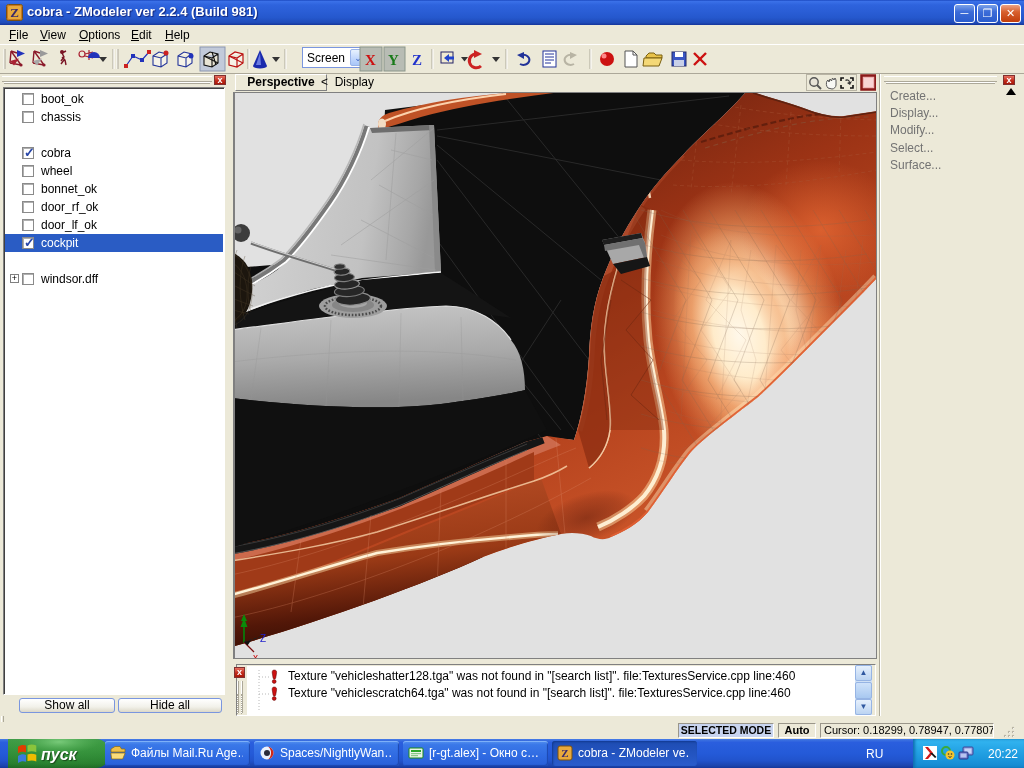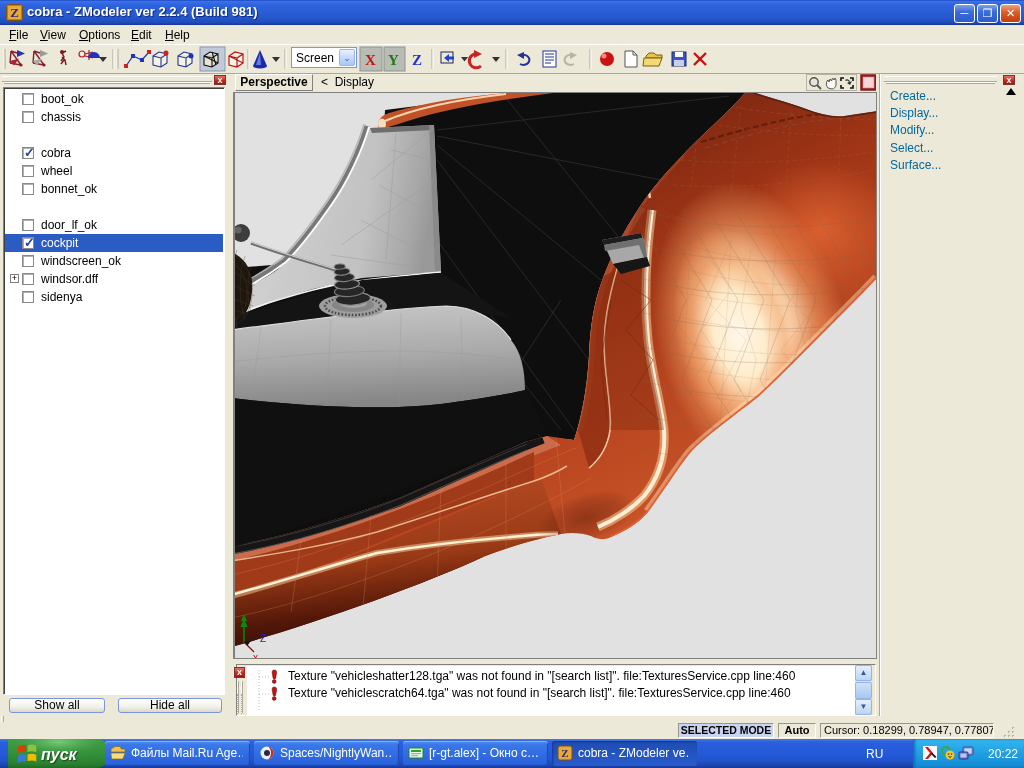--- a/index.html
+++ b/index.html
@@ -36,30 +36,30 @@
 .sel { background:#2a5cc4; color:#fff; }
 .chk { position:absolute; left:1px; top:-3px; color:#2947a8; font-size:13px; font-weight:bold; }
 .expander { position:absolute; left:5px; top:4px; width:9px; height:9px; border:1px solid #808080; background:#fff; font-size:9px; line-height:7px; text-align:center; color:#000; }
 .xpbtn { position:absolute; height:15px; background:linear-gradient(180deg,#ffffff 0%,#f2f1ea 60%,#dcd8c8 100%); border:1px solid #7a96df; border-radius:3px; font-size:12px; color:#000; text-align:center; line-height:13px; }
 
 
 .redx { position:absolute; width:12px; height:10px; background:linear-gradient(180deg,#e87060 0%,#c02818 60%,#a81808 100%); border:1px solid #803030; color:#fff; font-size:9px; line-height:8px; text-align:center; font-weight:bold; }
 
 
 #vphdr { left:233px; top:74px; width:645px; height:18px; background:#ece9d8; }
-#persp { left:2px; top:0px; width:78px; height:17px; background:#ece9d8; border:1px solid; border-color:#fff #808080 #808080 #fff; font-size:12px; font-weight:bold; text-align:center; line-height:15px; }
+#persp { left:2px; top:0px; width:92px; height:17px; background:#ece9d8; border:1px solid; border-color:#fff #808080 #808080 #fff; font-size:12px; font-weight:bold; text-align:center; line-height:15px; }
 #vpdisplay { left:88px; top:1px; font-size:12px; }
 
 
 #viewport { left:233px; top:92px; width:643px; height:567px; background:#e0e0e0; border-left:1px solid #808080; }
 
 
 #righthdr { left:884px; top:76px; width:113px; height:6px;
   border-top:1px solid #fff; border-bottom:1px solid #aca899; box-shadow:0 3px 0 -2px #fff, 0 4px 0 -2px #aca899; }
-#rmenu { left:890px; top:89px; font-size:12px; color:#0369a1; }
+#rmenu { left:890px; top:89px; font-size:12px; color:#737373; }
 #rmenu div { margin-bottom:3.2px; }
 
 
 #logpanel { left:236px; top:664px; width:640px; height:52px; background:#ece9d8; border:1px solid #808080; border-right-color:#fff; border-bottom-color:#fff; }
 #logwhite { left:247px; top:666px; width:608px; height:49px; background:#fff; }
 .logline { position:absolute; left:41px; font-size:12px; color:#000; white-space:nowrap; }
 #logscroll { left:855px; top:665px; width:17px; height:50px; background:#cfe0f5; }
 .sbtn { position:absolute; left:0; width:17px; height:16px; background:linear-gradient(180deg,#e6f0fc,#bcd4f2); border:1px solid #96b4e4; border-radius:2px; color:#3058a0; font-size:8px; text-align:center; line-height:14px; }
 
 
@@ -98,21 +98,21 @@
 
 <div class="abs" id="menubar">
   <span style="left:9px"><u>F</u>ile</span>
   <span style="left:40px"><u>V</u>iew</span>
   <span style="left:79px"><u>O</u>ptions</span>
   <span style="left:131px"><u>E</u>dit</span>
   <span style="left:165px"><u>H</u>elp</span>
 </div>
 
 <div class="abs" id="toolbar"></div>
-<div class="abs" style="left:291px;top:47px;width:66px;height:21px;background:#fff;border:1px solid #7a96df;font-size:12px;">
+<div class="abs" style="left:302px;top:47px;width:66px;height:21px;background:#fff;border:1px solid #7a96df;font-size:12px;">
  <span style="position:absolute;left:4px;top:3px;">Screen</span>
  <span style="position:absolute;right:1px;top:1px;width:16px;height:17px;background:linear-gradient(180deg,#e8f2fe,#c6dafc 50%,#a8c6f8);border:1px solid #9ab4e8;border-radius:2px;color:#3a62c4;font-size:9px;text-align:center;line-height:16px;">⌄</span>
 </div>
 <div class="abs" id="toolicons" style="left:0;top:44px;width:1024px;height:30px;">
 <svg width="1024" height="30">
 <g>
 <line x1="4" y1="5" x2="4" y2="25" stroke="#fff" stroke-width="1"></line>
         <line x1="5" y1="5" x2="5" y2="25" stroke="#aca899" stroke-width="1"></line>
 
 <g stroke="#8b1a2a" fill="none" stroke-width="1.4">
@@ -238,45 +238,41 @@
       <span class="lbl">cobra</span>
     </div>
   <div class="litem" style="top:74px">
       <span class="cb"></span>
       <span class="lbl">wheel</span>
     </div>
   <div class="litem" style="top:92px">
       <span class="cb"></span>
       <span class="lbl">bonnet_ok</span>
     </div>
+  <div class="litem" style="top:110px">
+      <span class="cb"></span>
+      <span class="lbl">door_rf_ok</span>
+    </div>
   <div class="litem" style="top:128px">
       <span class="cb"></span>
       <span class="lbl">door_lf_ok</span>
     </div>
   <div class="litem sel" style="top:146px">
       <span class="cb">
         <span class="chk">✓</span>
       </span>
       <span class="lbl">cockpit</span>
     </div>
-  <div class="litem" style="top:164px">
-      <span class="cb"></span>
-      <span class="lbl">windscreen_ok</span>
-    </div>
   <div class="litem" style="top:182px">
       <span class="expander">+</span>
       <span class="cb"></span>
       <span class="lbl">windsor.dff</span>
     </div>
-  <div class="litem" style="top:200px">
-      <span class="cb"></span>
-      <span class="lbl">sidenya</span>
-    </div>
-</div>
-<div class="abs xpbtn" style="left:9px;top:698px;width:96px;">Show all</div>
+</div>
+<div class="abs xpbtn" style="left:19px;top:698px;width:96px;">Show all</div>
 <div class="abs xpbtn" style="left:118px;top:698px;width:104px;">Hide all</div>
 
 <div class="abs" id="vphdr">
   <div class="abs" id="persp">Perspective</div>
   <div class="abs" id="vpdisplay">&lt;&nbsp;&nbsp;Display</div>
 </div>
 <div class="abs" id="vpicons" style="left:806px;top:74px;width:70px;height:18px;">
 <svg width="70" height="18">
 <rect x="0.5" y="0.5" width="50" height="16" fill="#ece9d8" stroke="#b8b4a4"></rect>
 <circle cx="8" cy="8" r="4.2" fill="#e8e4d8" stroke="#555" stroke-width="1.4"></circle>

